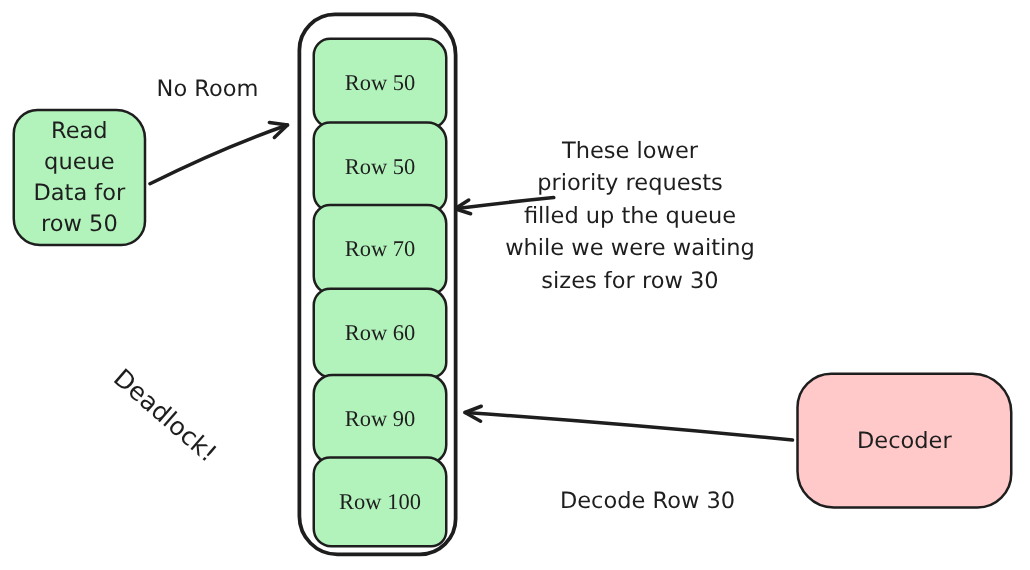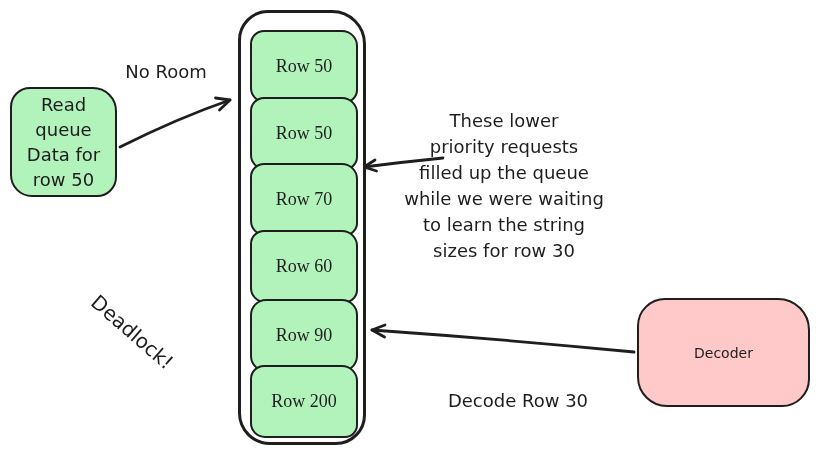--- a/index.html
+++ b/index.html
@@ -67,21 +67,21 @@
   .row-1 { top: 84px; }
   .row-2 { top: 150px; }
   .row-3 { top: 217px; }
   .row-4 { top: 286px; border-radius: 16px; }
   .row-5 { top: 352px; }
 
   .decoder-box {
     left: 637px; top: 298px;
     width: 173px; height: 109px;
     border-radius: 28px 32px 28px 30px;
-    font-size: 14px;
+    font-size: 18px;
   }
   .text-label {
     position: absolute;
     font-size: 18px;
     text-align: center;
     white-space: nowrap;
   }
   .no-room-label { left: 116px; top: 61px; width: 100px; }
   .decode-label  { left: 428px; top: 366px; width: 180px; margin-top: 24px; }
   .deadlock-label {
@@ -127,29 +127,28 @@
   </div>
 
   <div class="text-label no-room-label">No Room</div>
 
   <div class="shape queue-container">
     <div class="queue-row green-fill row-0">Row 50</div>
     <div class="queue-row green-fill row-1">Row 50</div>
     <div class="queue-row green-fill row-2">Row 70</div>
     <div class="queue-row green-fill row-3">Row 60</div>
     <div class="queue-row green-fill row-4">Row 90</div>
-    <div class="queue-row green-fill row-5">Row 200</div>
+    <div class="queue-row green-fill row-5">Row 100</div>
   </div>
 
   <div class="annotation">
     <div>These lower</div>
     <div>priority requests</div>
     <div>filled up the queue</div>
     <div>while we were waiting</div>
-    <div>to learn the string</div>
     <div>sizes for row 30</div>
   </div>
 
   <div class="shape pink-fill decoder-box">Decoder</div>
 
   <div class="text-label decode-label">Decode Row 30</div>
 
   <div class="text-label deadlock-label">Deadlock!</div>
 
 </div>

